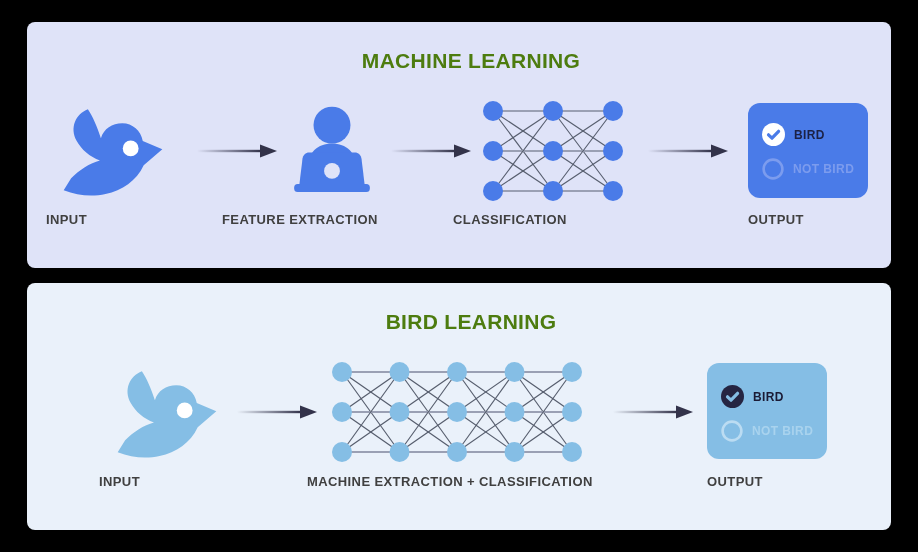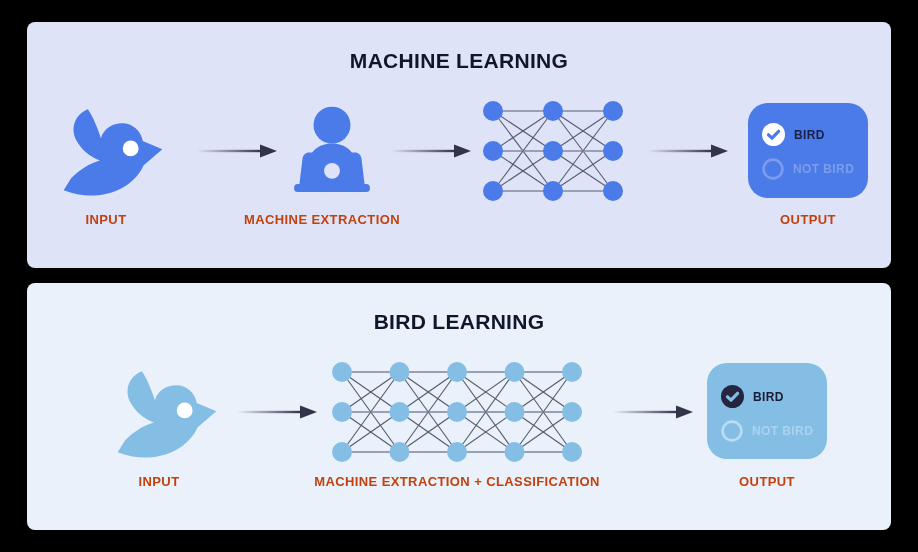--- a/index.html
+++ b/index.html
@@ -8,32 +8,32 @@
     background:#000000;
     position:relative;
     font-family:"Liberation Sans", sans-serif;
     overflow:hidden;
   }
   .panel { position:absolute; left:27px; width:864px; border-radius:8px; }
   #panel-ml { top:22px;  height:246px; background:#DFE3F8; }
   #panel-dl { top:283px; height:247px; background:#EAF1FA; }
 
   .panel-title {
-    position:absolute; top:27px; left:0; width:100%;
+    position:absolute; top:27px; left:12px; width:100%;
     text-align:center; font-size:21px; font-weight:800;
-    letter-spacing:0.3px; color:#0f172a;
+    letter-spacing:0.3px; color:#4d7c0f;
   }
   .step-label {
     position:absolute; font-size:13px; font-weight:700;
-    letter-spacing:0.4px; color:#c2410c; text-align:center;
+    letter-spacing:0.4px; color:#404040; text-align:left;
   }
   .icon-abs { position:absolute; }
   svg.arrow { position:absolute; width:80px; height:16px; }
 
-  .outbox { position:absolute; border-radius:20px; }
+  .outbox { position:absolute; border-radius:12px; }
   #ml-outbox { left:721px; top:81px; width:120px; height:95px; background:#4A7BE8; }
   #dl-outbox { left:680px; top:80px; width:120px; height:96px; background:#85BEE5; }
 
   .opt-row { position:absolute; left:14px; display:flex; align-items:center; gap:9px; }
   #ml-outbox .opt-row.sel   { top:20px; }
   #ml-outbox .opt-row.unsel { top:55px; }
   #dl-outbox .opt-row.sel   { top:22px; }
   #dl-outbox .opt-row.unsel { top:57px; }
   .opt-text { font-size:12px; font-weight:700; letter-spacing:0.4px; }
   .ml-sel-text { color:#1B2145; }
@@ -66,21 +66,21 @@
 
   <svg class="icon-abs" style="left:261px; top:74px;" width="88" height="104" viewBox="0 0 100 110">
     <g fill="#4A7BE8">
       <circle cx="50" cy="29" r="21"></circle>
       <path d="M22,80 C22,60 34,50 50,50 C66,50 78,60 78,80 Z"></path>
       <path d="M24,60 L76,60 C80,60 83,63 83.5,67 L87,96 L13,96 L16.5,67 C17,63 20,60 24,60 Z"></path>
       <rect x="7" y="96" width="86" height="9" rx="4"></rect>
     </g>
     <circle cx="50" cy="81" r="9" fill="#DFE3F8"></circle>
   </svg>
-  <div class="step-label" style="left:195px; top:190px; width:200px;">MACHINE EXTRACTION</div>
+  <div class="step-label" style="left:195px; top:190px; width:200px;">FEATURE EXTRACTION</div>
 
   <svg class="arrow" style="left:364px; top:121px;" viewBox="0 0 80 16">
       <defs>
         <linearGradient id="ag1" x1="0" y1="0" x2="1" y2="0">
           <stop offset="0" stop-color="#33334A" stop-opacity="0"></stop>
           <stop offset="1" stop-color="#33334A" stop-opacity="1"></stop>
         </linearGradient>
       </defs>
       <rect x="0" y="6.8" width="64" height="2.4" fill="url(#ag1)"></rect>
       <polygon points="63,1.5 80,8 63,14.5" fill="#33334A"></polygon>
@@ -108,20 +108,21 @@
       <circle cx="15" cy="15" r="10" fill="#4A7BE8"></circle>
       <circle cx="15" cy="55" r="10" fill="#4A7BE8"></circle>
       <circle cx="15" cy="95" r="10" fill="#4A7BE8"></circle>
       <circle cx="75" cy="15" r="10" fill="#4A7BE8"></circle>
       <circle cx="75" cy="55" r="10" fill="#4A7BE8"></circle>
       <circle cx="75" cy="95" r="10" fill="#4A7BE8"></circle>
       <circle cx="135" cy="15" r="10" fill="#4A7BE8"></circle>
       <circle cx="135" cy="55" r="10" fill="#4A7BE8"></circle>
       <circle cx="135" cy="95" r="10" fill="#4A7BE8"></circle>
     </svg>
+  <div class="step-label" style="left:426px; top:190px; width:200px;">CLASSIFICATION</div>
 
   <svg class="arrow" style="left:621px; top:121px;" viewBox="0 0 80 16">
       <defs>
         <linearGradient id="ag2" x1="0" y1="0" x2="1" y2="0">
           <stop offset="0" stop-color="#33334A" stop-opacity="0"></stop>
           <stop offset="1" stop-color="#33334A" stop-opacity="1"></stop>
         </linearGradient>
       </defs>
       <rect x="0" y="6.8" width="64" height="2.4" fill="url(#ag2)"></rect>
       <polygon points="63,1.5 80,8 63,14.5" fill="#33334A"></polygon>

